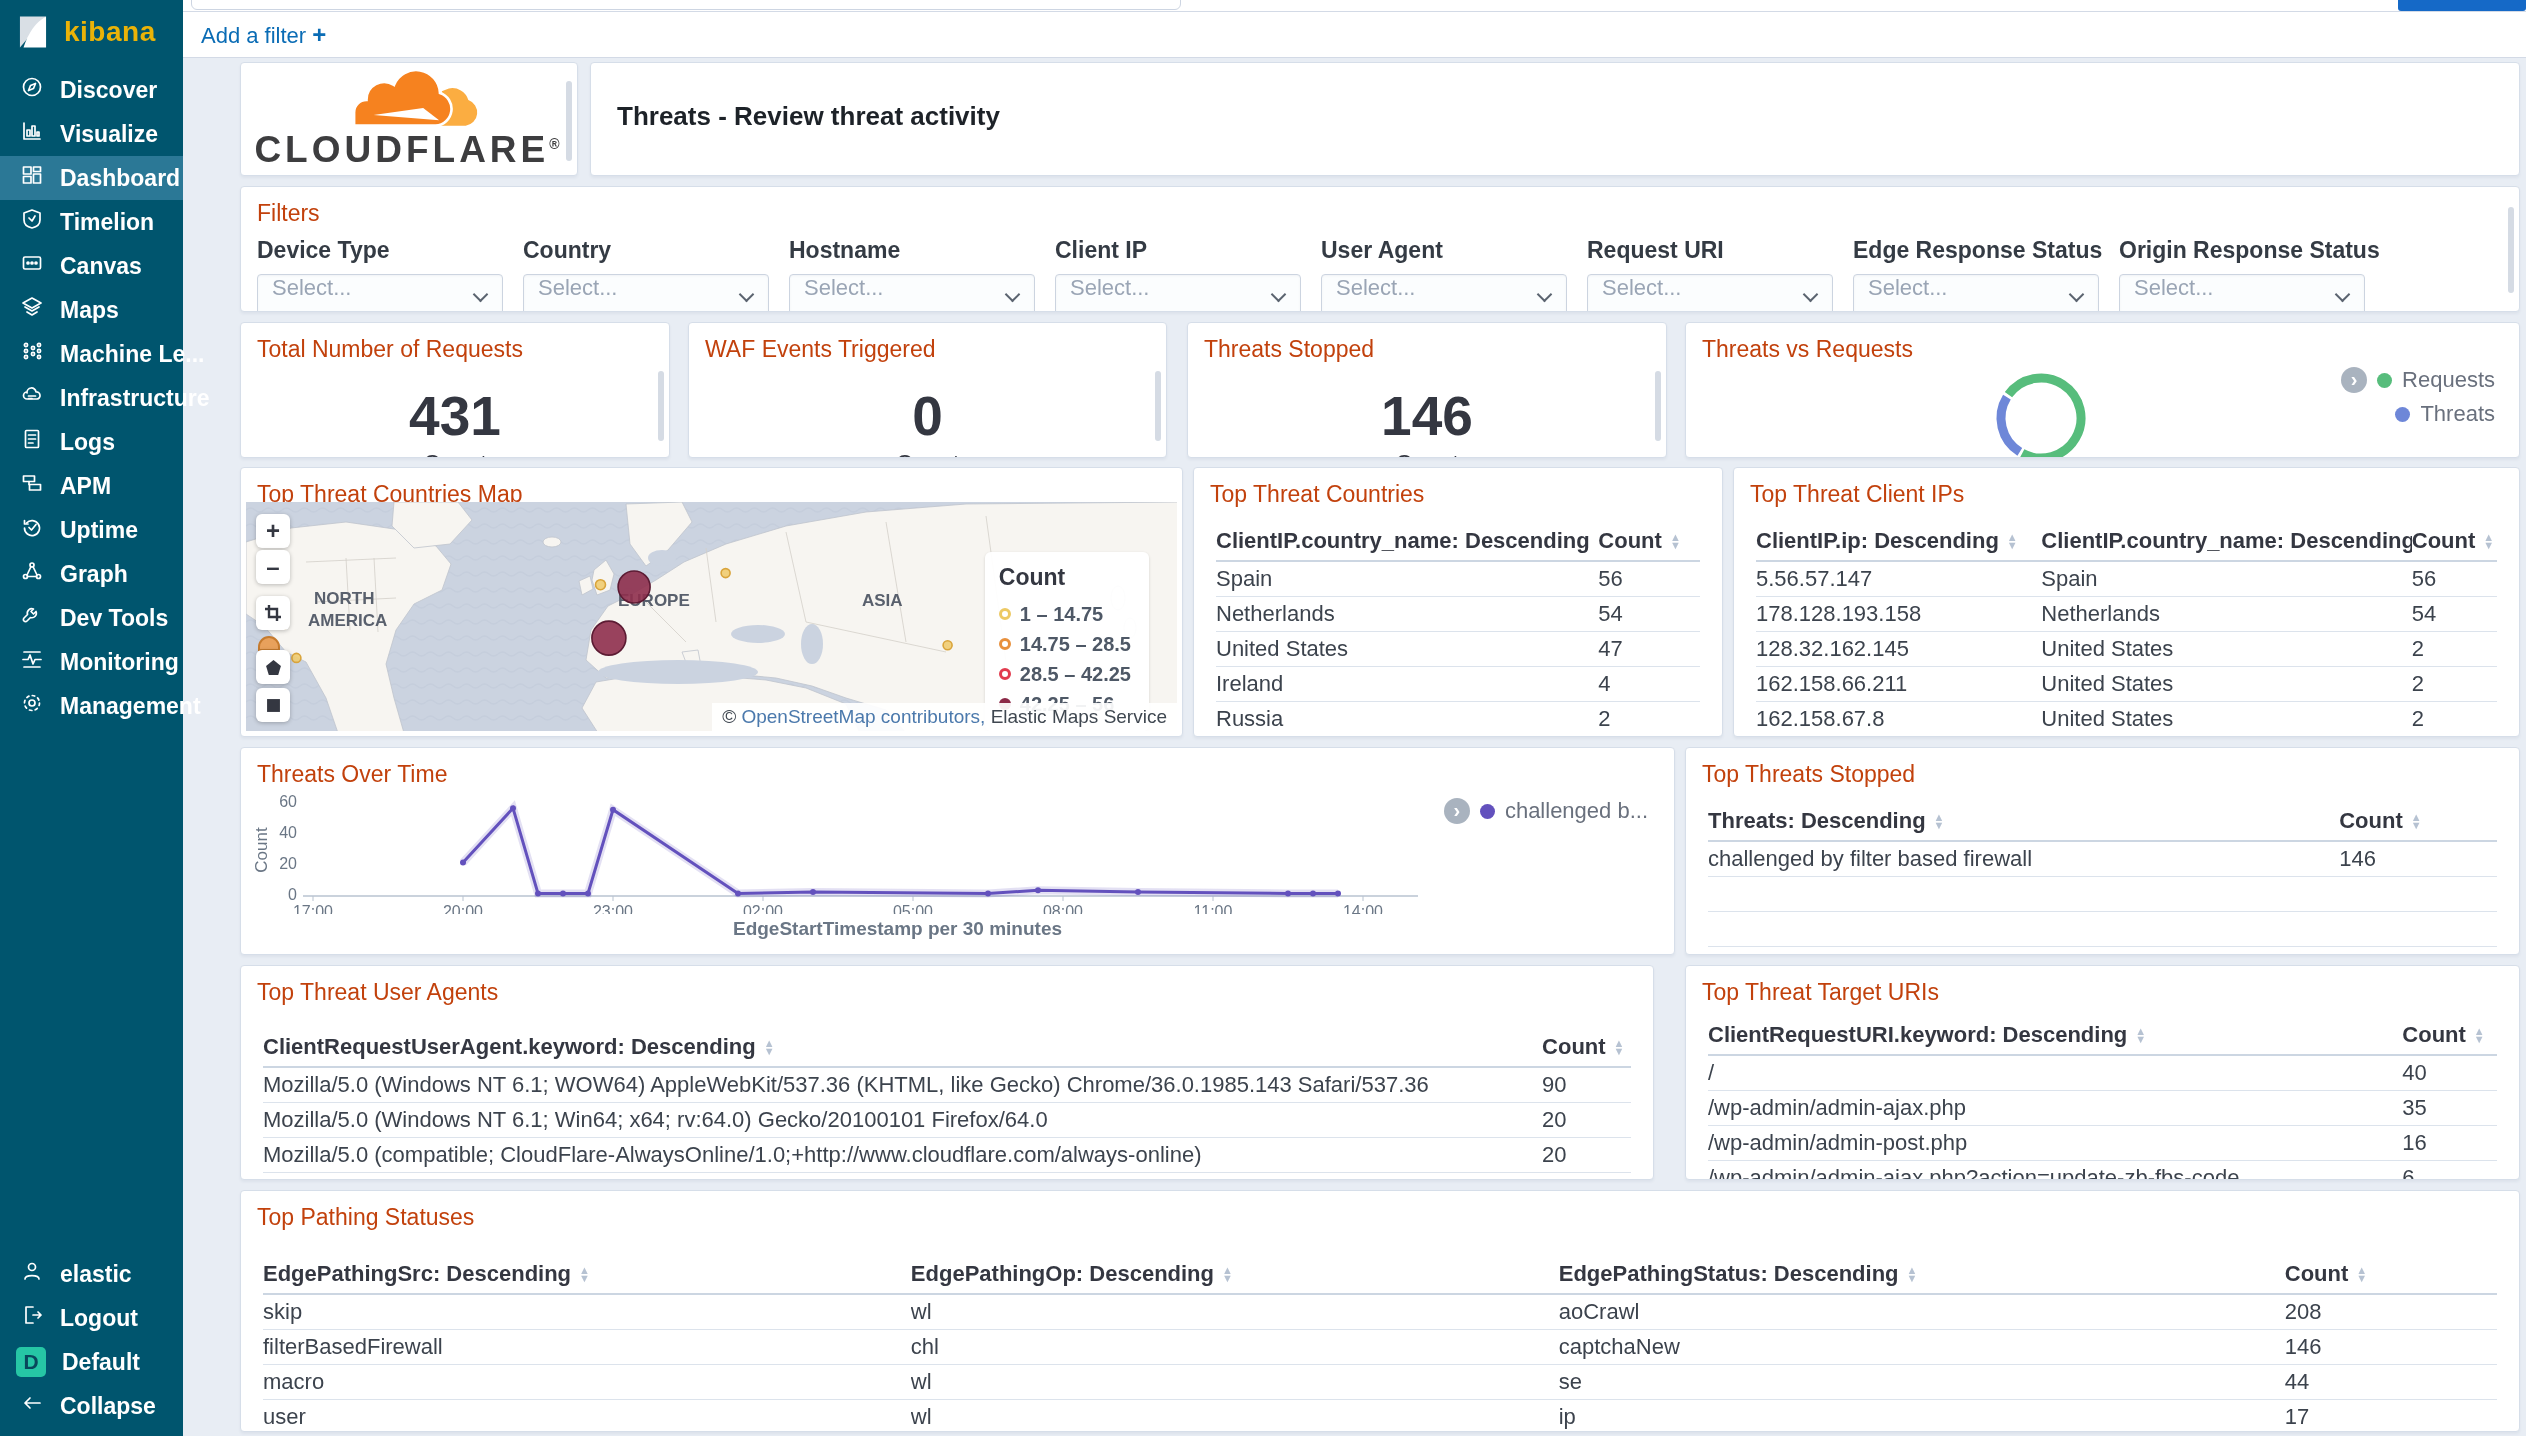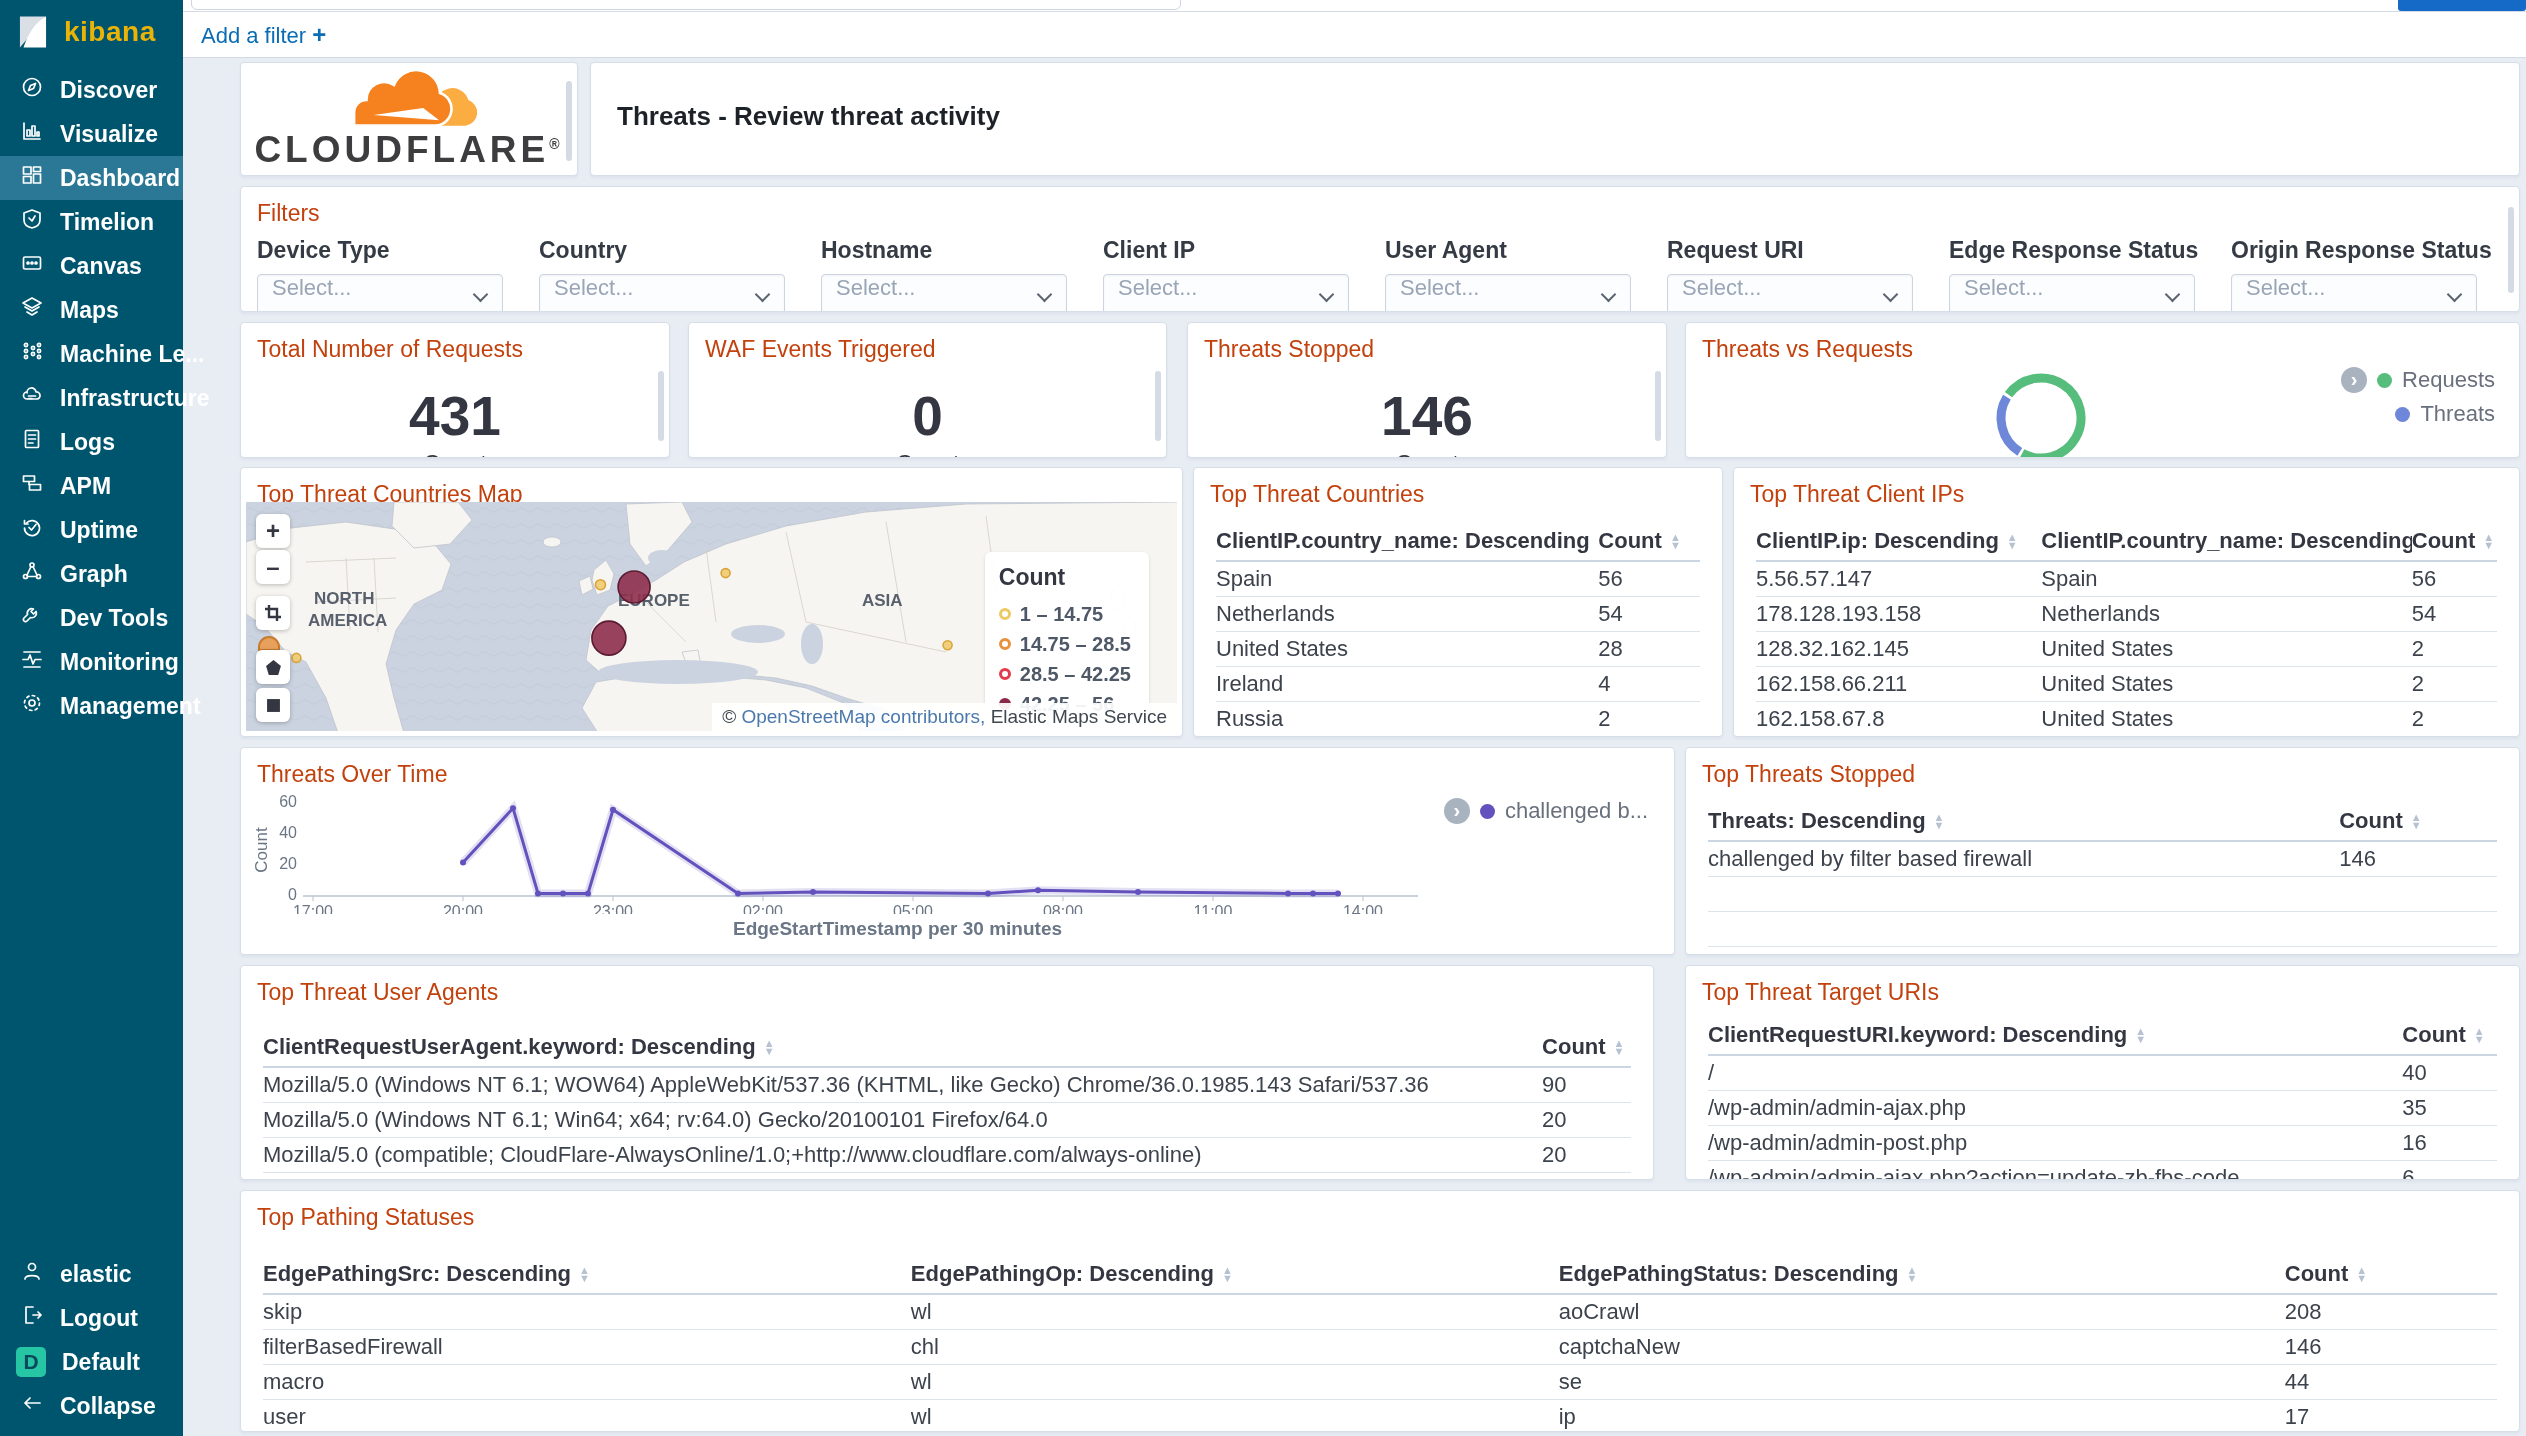--- a/index.html
+++ b/index.html
@@ -39,21 +39,21 @@
   .ptitle { color:#c2410c; font-size:23px; padding:13px 0 0 16px; white-space:nowrap; }
   .vscroll { position:absolute; right:5px; width:6px; background:#d5dbe4; border-radius:3px; cursor:pointer; }
 
   
   .cf-wrap { display:flex; flex-direction:column; align-items:center; padding-top:6px; }
   .cf-text { font-size:37px; font-weight:700; letter-spacing:4px; color:#3d3d3f; margin-top:-2px; }
   .cf-text sup { font-size:14px; }
   .hdr-title { font-size:26px; font-weight:700; color:#1d2228; padding:38px 0 0 26px; }
 
   
-  .filters-row { display:flex; gap:36px; padding:10px 0 0 16px; }
+  .filters-row { display:flex; gap:20px; padding:10px 0 0 16px; }
   .filter-field { width:246px; }
   .filter-field label { display:block; font-size:23px; font-weight:700; color:#343b44; margin-bottom:10px; white-space:nowrap; }
   .selectbox { position:relative; width:246px; height:44px; background:#fbfdfe; border:1px solid #ccd4e0;
                border-radius:4px; display:flex; align-items:flex-start; padding:0 14px; cursor:pointer;
                box-shadow:inset 0 1px 2px rgba(110,120,140,.08); }
   .selectbox .ph { color:#9aa5b5; font-size:22px; }
   .chev { position:absolute; right:16px; top:14px; width:11px; height:11px;
           border-right:2px solid #5b6470; border-bottom:2px solid #5b6470; transform:rotate(45deg); }
 
   
@@ -517,21 +517,21 @@
         <div class="trow">
           <div class="tcell" style="width:79%">Spain</div>
           <div class="tcell" style="width:21%">56</div>
         </div>
         <div class="trow">
           <div class="tcell" style="width:79%">Netherlands</div>
           <div class="tcell" style="width:21%">54</div>
         </div>
         <div class="trow">
           <div class="tcell" style="width:79%">United States</div>
-          <div class="tcell" style="width:21%">28</div>
+          <div class="tcell" style="width:21%">47</div>
         </div>
         <div class="trow">
           <div class="tcell" style="width:79%">Ireland</div>
           <div class="tcell" style="width:21%">4</div>
         </div>
         <div class="trow">
           <div class="tcell" style="width:79%">Russia</div>
           <div class="tcell" style="width:21%">2</div>
         </div>
       </div>

